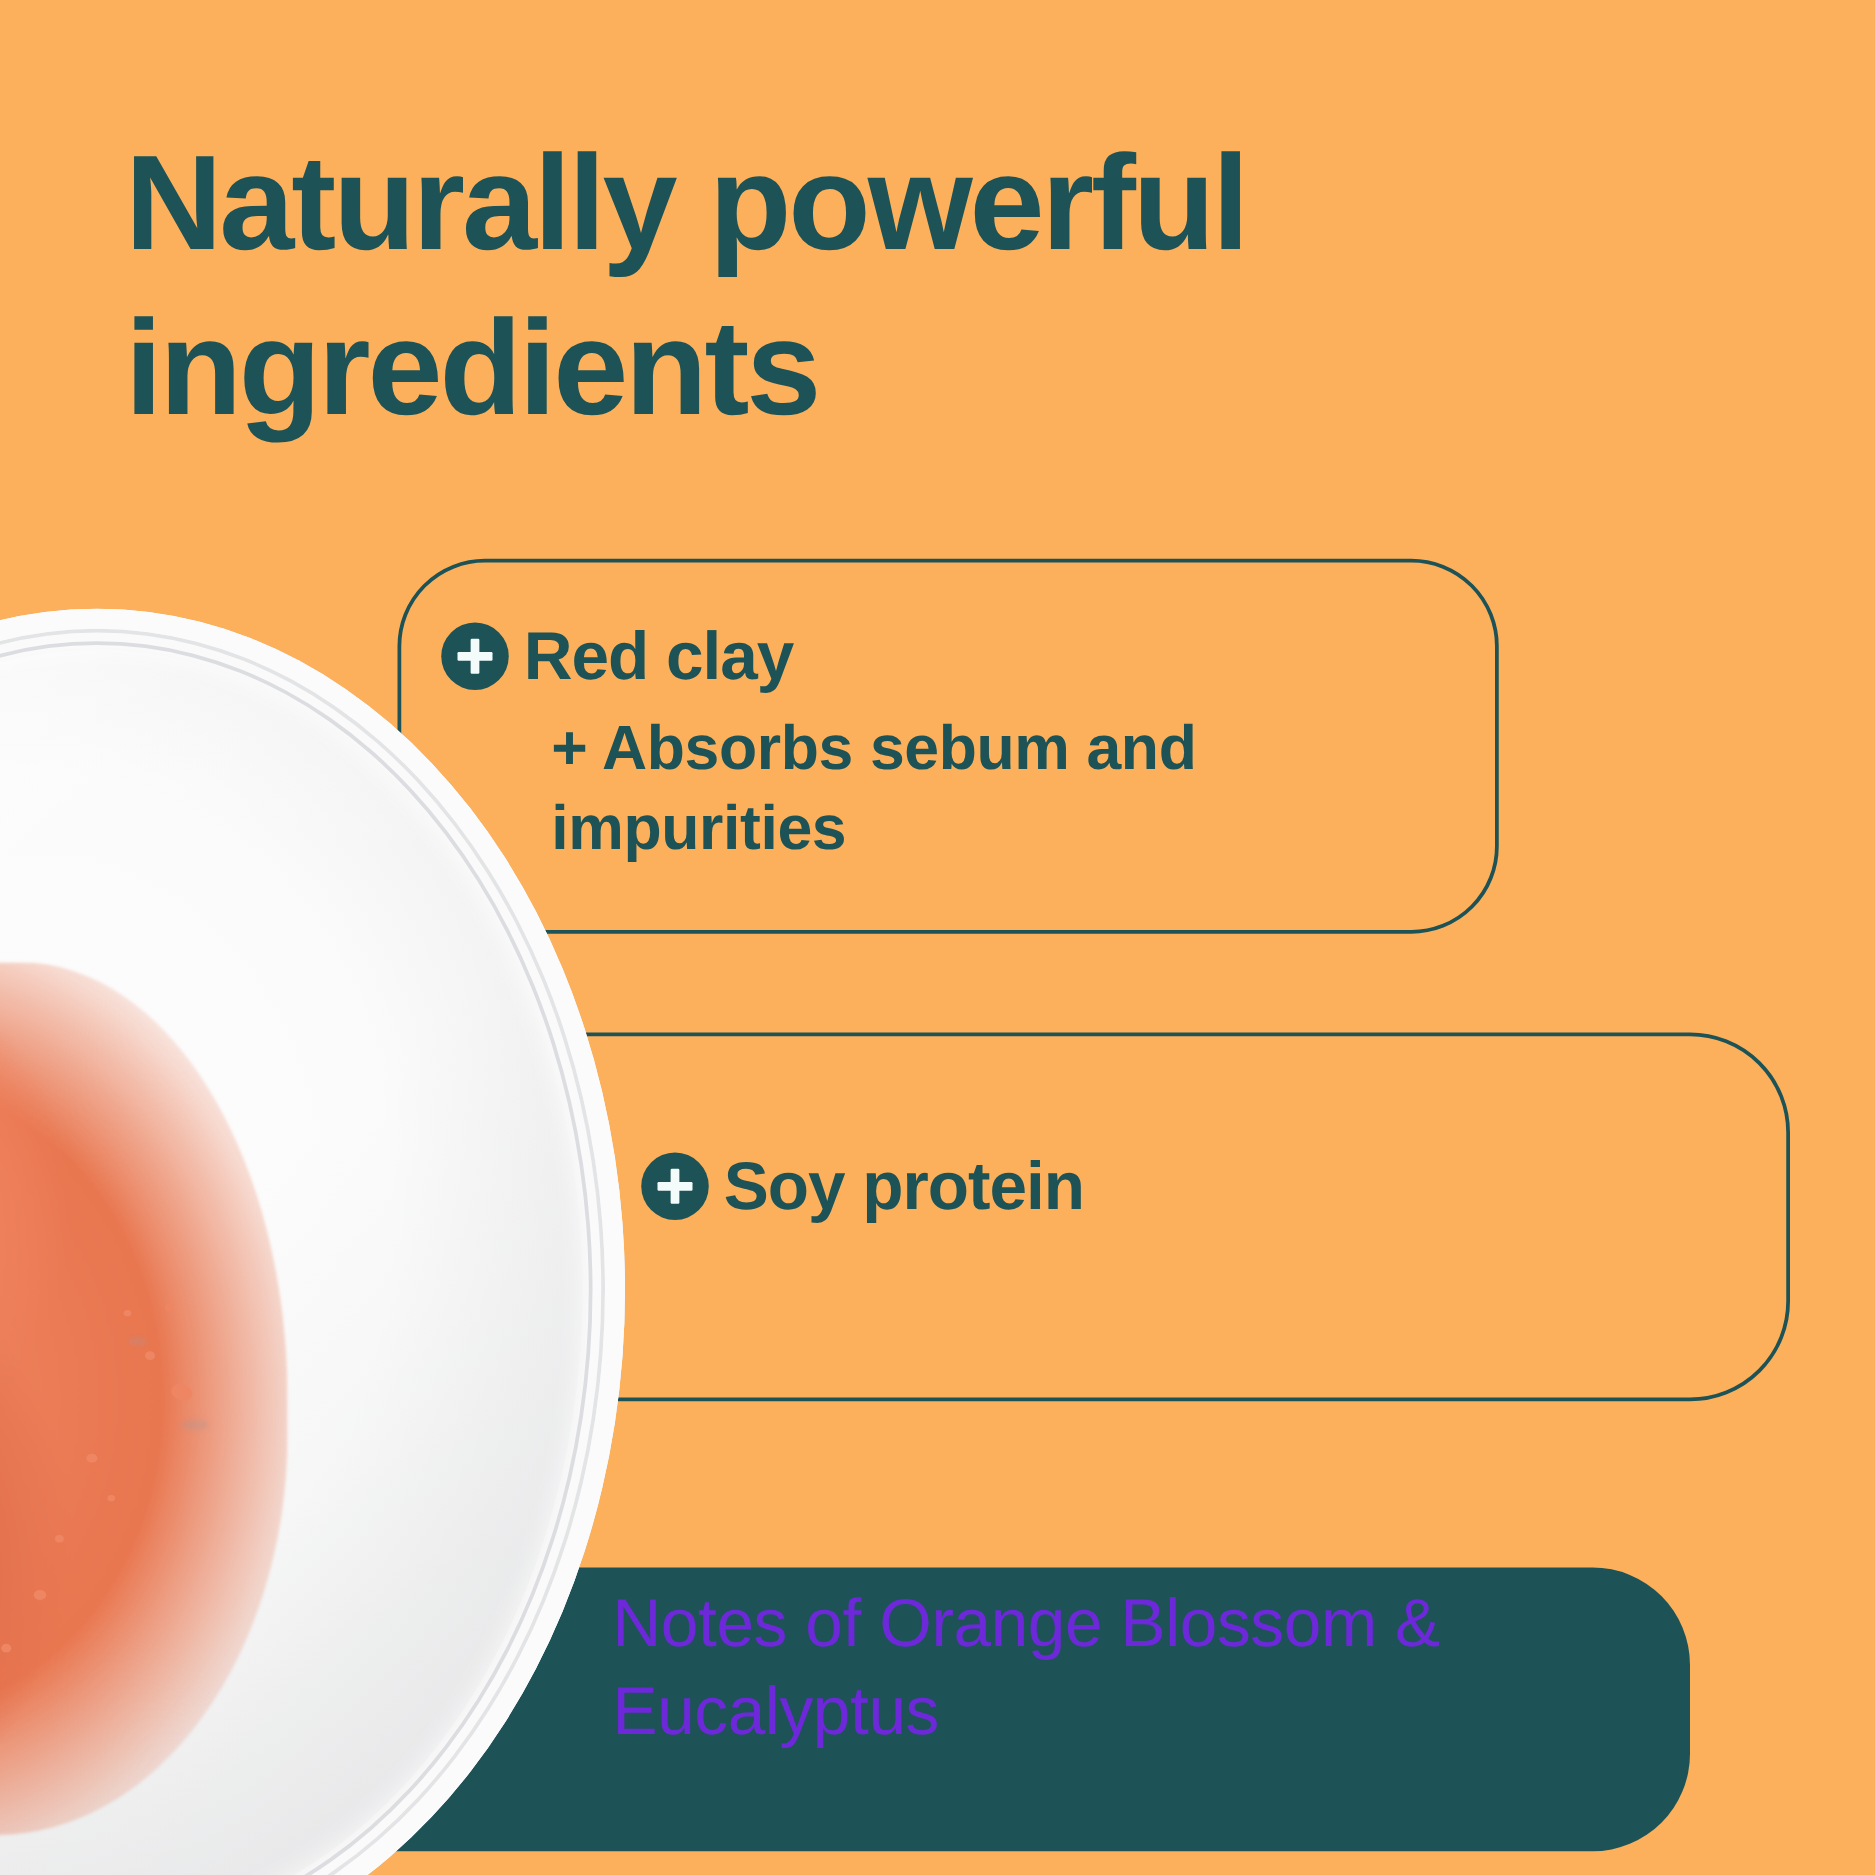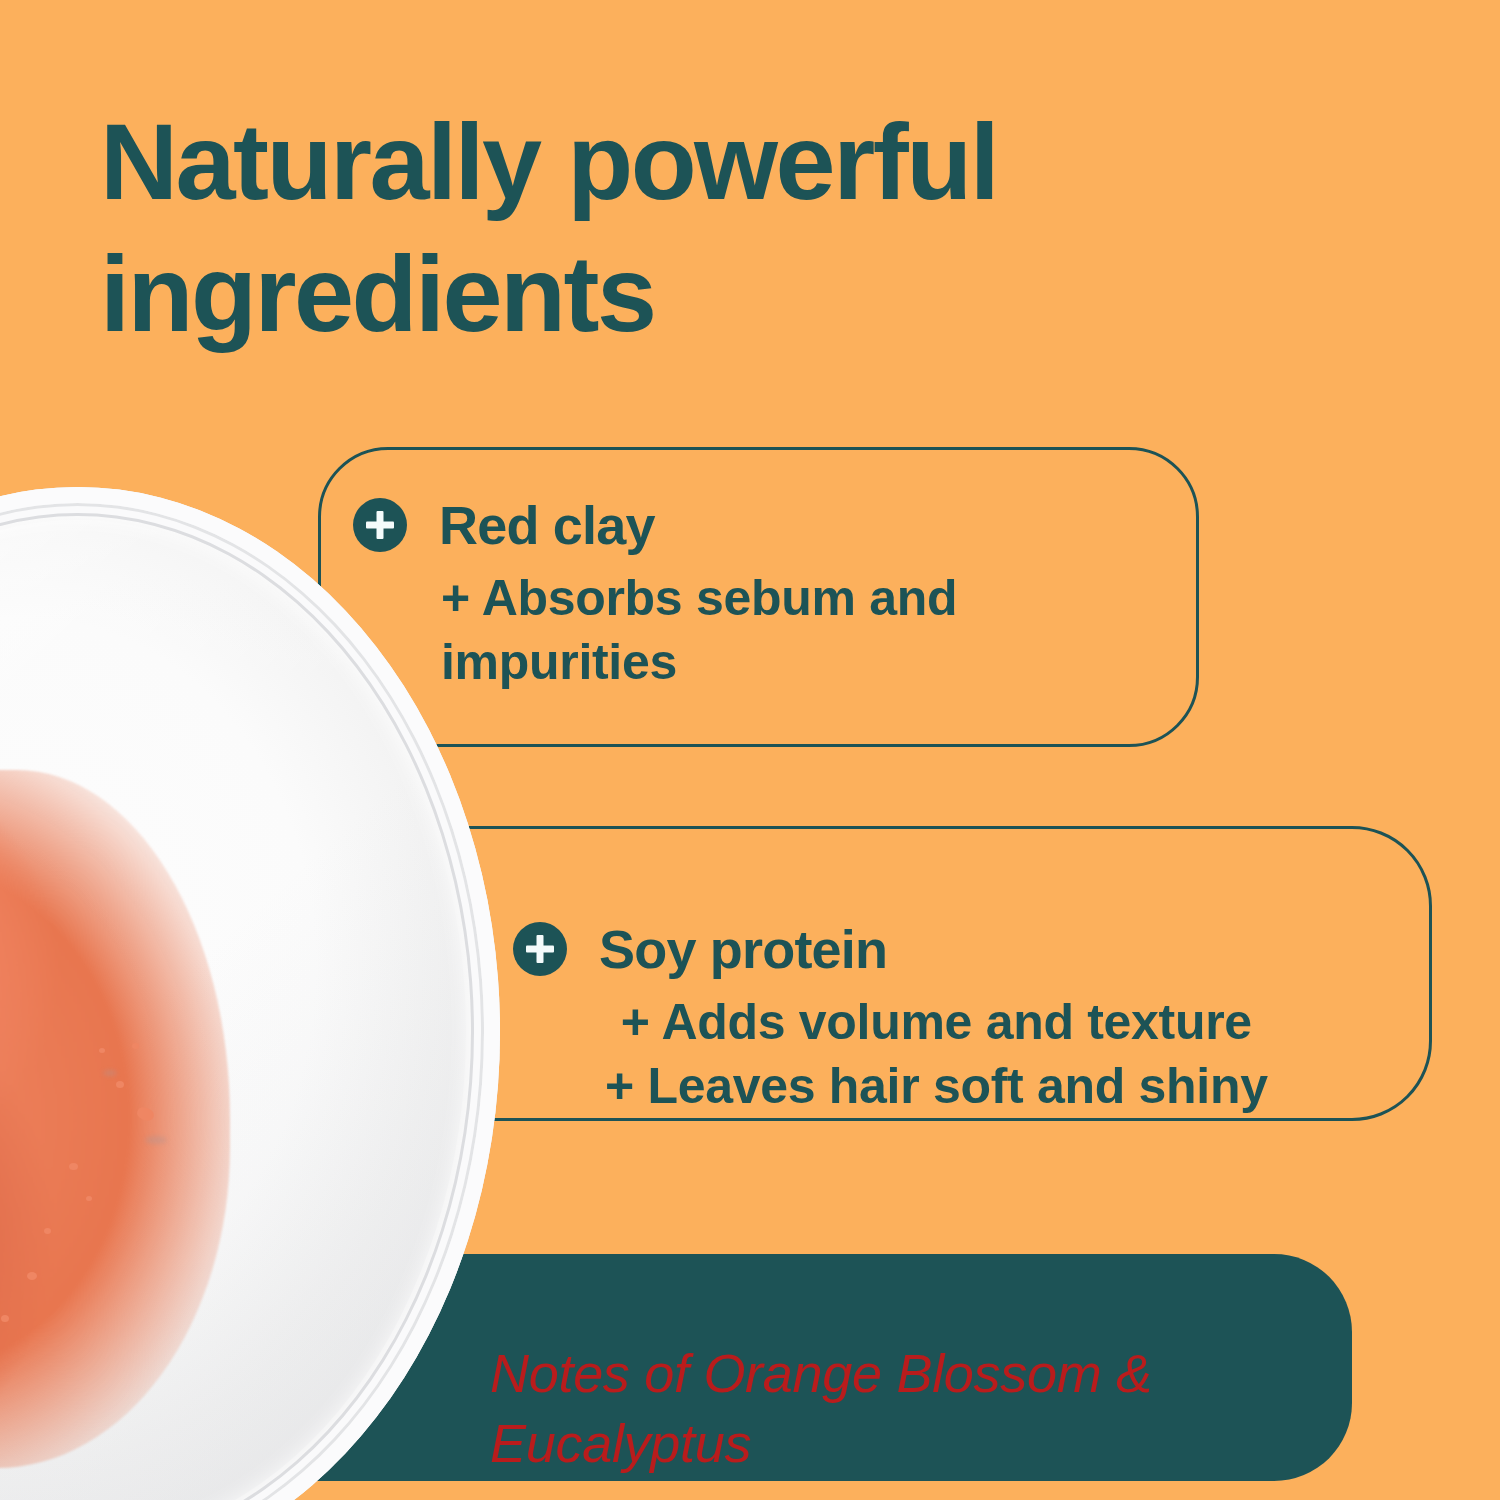--- a/index.html
+++ b/index.html
@@ -128,21 +128,21 @@
   .card-inner {
     position: absolute;
     z-index: 6;
   }
   #inner-red-clay { left: 353px; top: 466px; }
   #inner-soy-protein { left: 513px; top: 890px; text-align: center; }
 
   .card-title-row {
     display: flex;
     align-items: center;
-    gap: 32px;
+    gap: 12px;
   }
   .plus-badge {
     width: 54px;
     height: 54px;
     border-radius: 50%;
     background: #1d5356;
     position: relative;
     flex: 0 0 auto;
   }
   .plus-badge::before,
@@ -192,30 +192,29 @@
     top: 1222px;
     width: 1532px;
     height: 227px;
     background: #1d5356;
     border-radius: 0 78px 78px 0;
     z-index: 2;
   }
   #scent-text {
     position: absolute;
     left: 490px;
-    top: 1306px;
+    top: 1232px;
     width: 820px;
-    color: #b91c1c;
+    color: #6d28d9;
     font-size: 54px;
     font-weight: 400;
     line-height: 1.3;
     letter-spacing: -0.3px;
     z-index: 3;
     white-space: pre-line;
-    font-style: italic;
   }
 </style>
 </head>
 <body>
 
 <div id="stage">
 
   <div class="headline">Naturally powerful
 ingredients</div>
 
@@ -254,17 +253,15 @@
     </div>
     <div class="card-body">+ Absorbs sebum and
 impurities</div>
   </div>
 
   <div class="card-inner" id="inner-soy-protein">
     <div class="card-title-row">
       <span class="plus-badge"></span>
       <span class="card-title">Soy protein</span>
     </div>
-    <div class="card-body">+ Adds volume and texture
-+ Leaves hair soft and shiny</div>
   </div>
 
 </div>
 
 </body></html>

